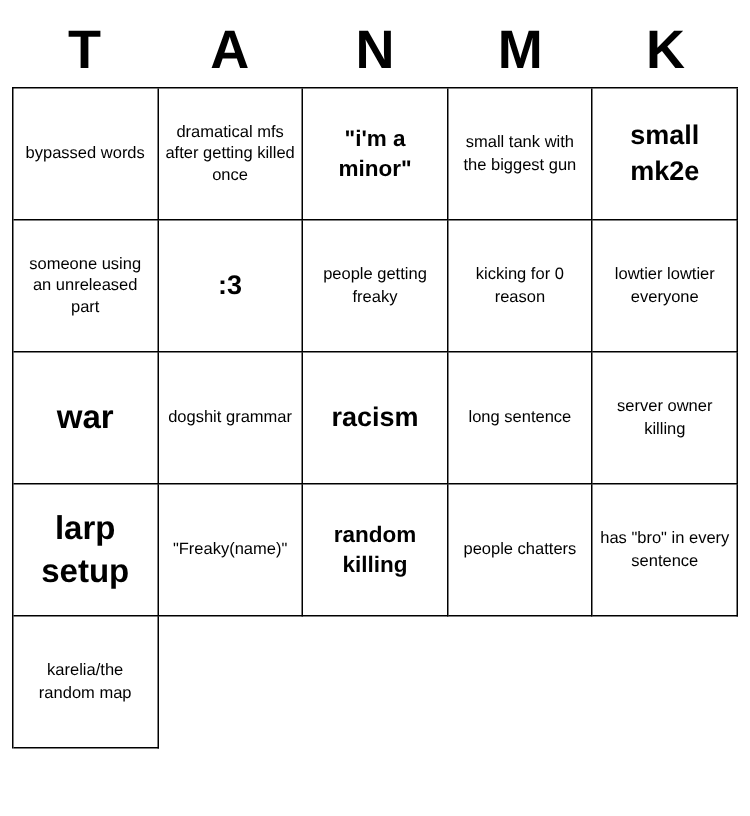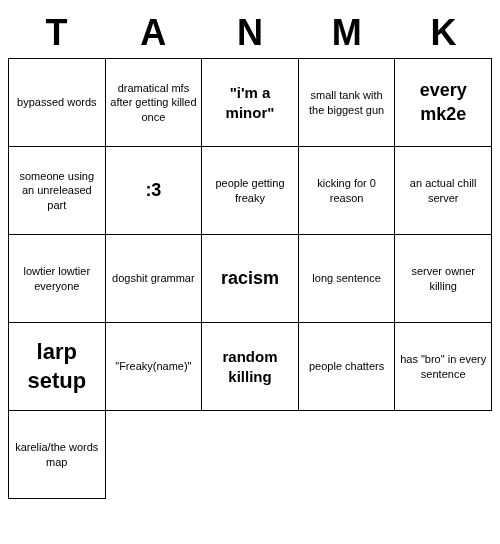--- a/index.html
+++ b/index.html
@@ -75,31 +75,31 @@
       <div class="bingo-header-cell">A</div>
       <div class="bingo-header-cell">N</div>
       <div class="bingo-header-cell">M</div>
       <div class="bingo-header-cell">K</div>
     </div>
   <div class="bingo-grid">
   <div class="bingo-cell">bypassed words</div>
       <div class="bingo-cell">dramatical mfs after getting killed once</div>
       <div class="bingo-cell medium-text">"i'm a minor"</div>
       <div class="bingo-cell">small tank with the biggest gun</div>
-      <div class="bingo-cell large-text">every mk2e</div>
+      <div class="bingo-cell large-text">small mk2e</div>
       <div class="bingo-cell">someone using an unreleased part</div>
       <div class="bingo-cell large-text">:3</div>
       <div class="bingo-cell">people getting freaky</div>
       <div class="bingo-cell">kicking for 0 reason</div>
-      <div class="bingo-cell">an actual chill server</div>
       <div class="bingo-cell">lowtier lowtier everyone</div>
+      <div class="bingo-cell xlarge-text">war</div>
       <div class="bingo-cell">dogshit grammar</div>
       <div class="bingo-cell large-text">racism</div>
       <div class="bingo-cell">long sentence</div>
       <div class="bingo-cell">server owner killing</div>
       <div class="bingo-cell xlarge-text">larp setup</div>
       <div class="bingo-cell">"Freaky(name)"</div>
       <div class="bingo-cell medium-text">random killing</div>
       <div class="bingo-cell">people chatters</div>
       <div class="bingo-cell">has "bro" in every sentence</div>
-      <div class="bingo-cell">karelia/the words map</div>
+      <div class="bingo-cell">karelia/the random map</div>
     </div>
 </div>
 
 </body></html>

